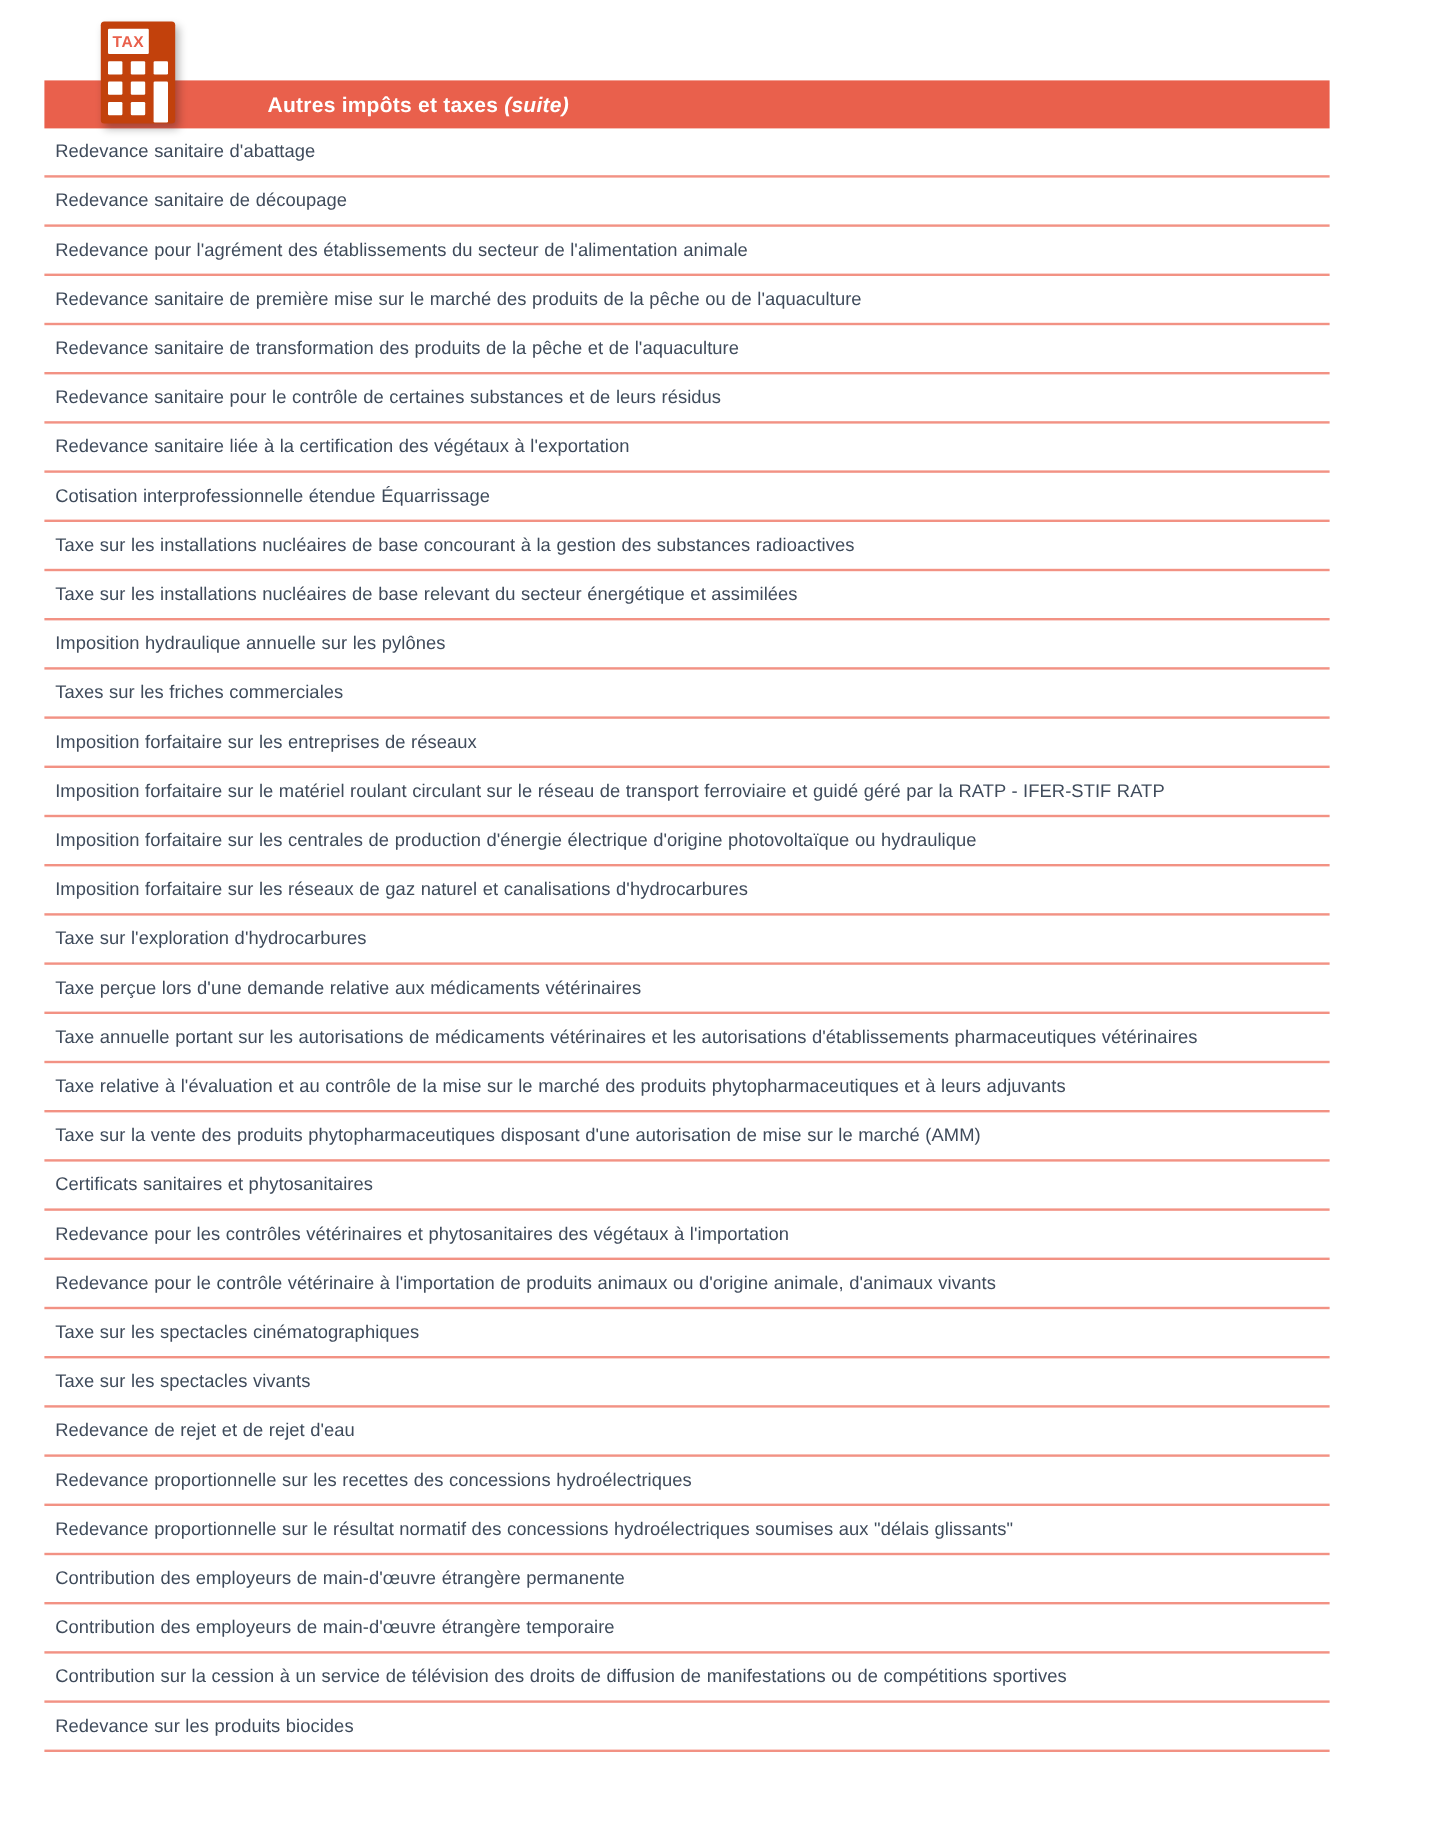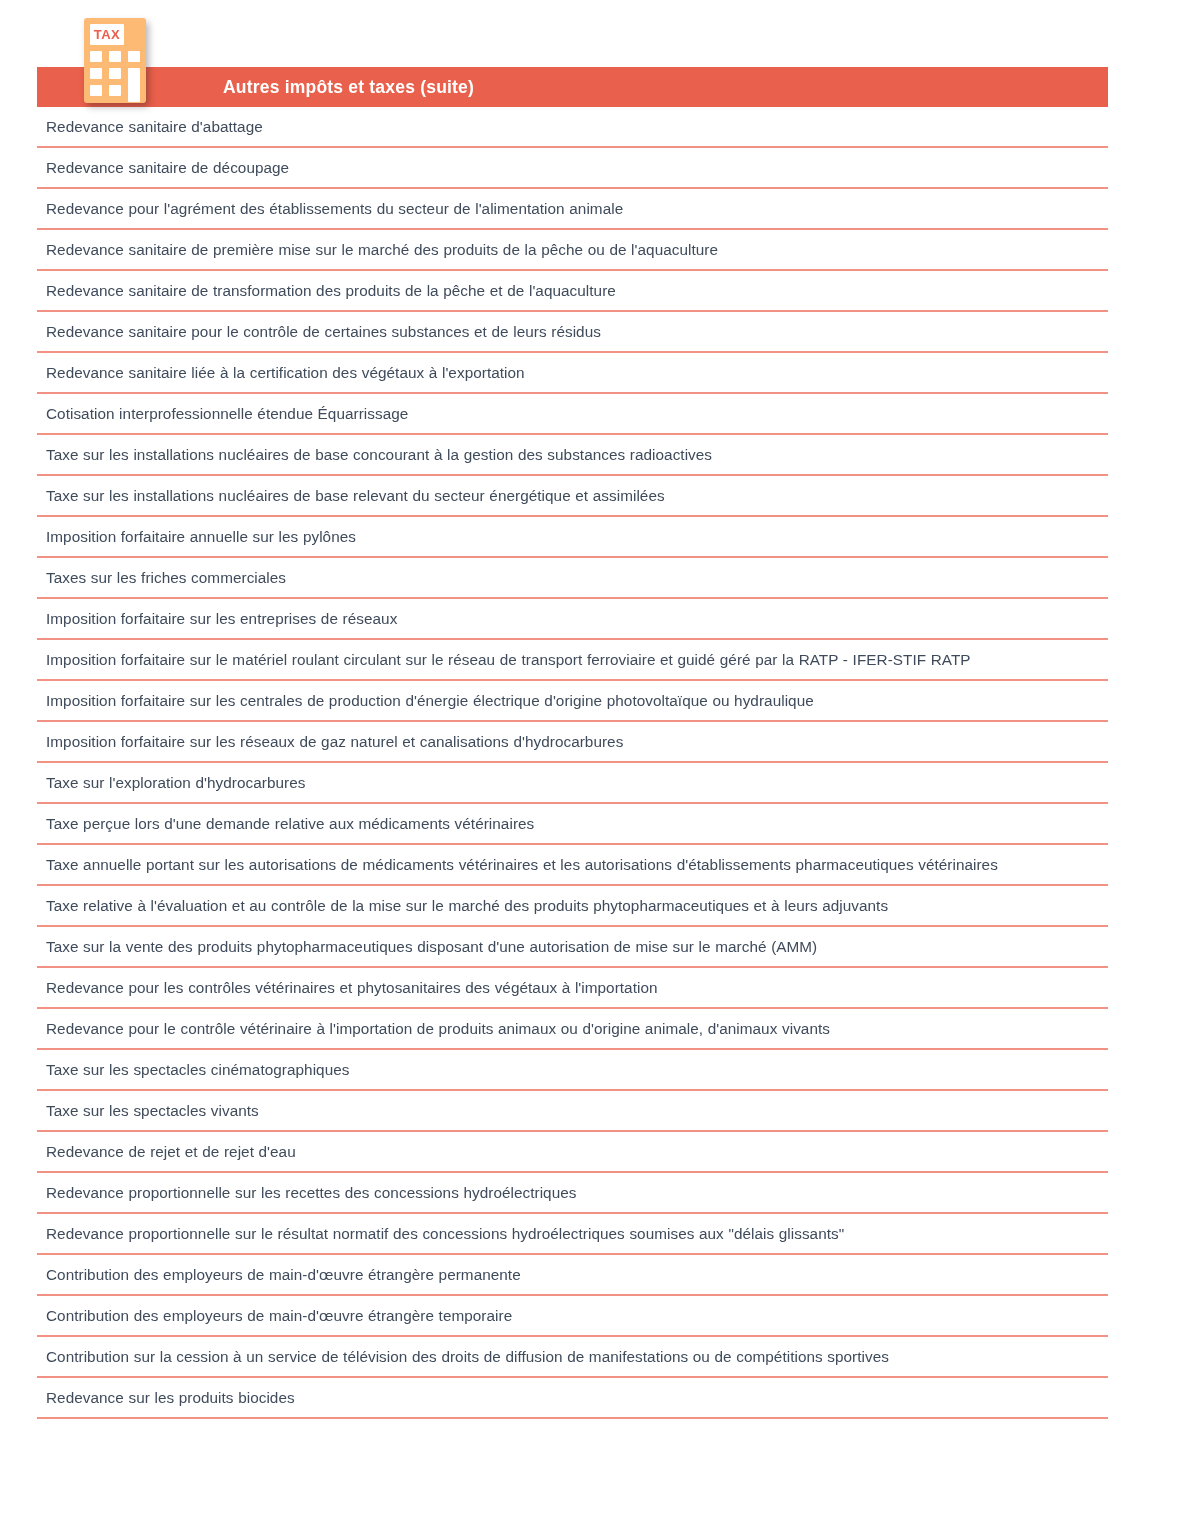--- a/index.html
+++ b/index.html
@@ -39,31 +39,32 @@
     top: 0;
     height: 40px;
     line-height: 40px;
     color: #ffffff;
     font-size: 17.5px;
     font-weight: bold;
     letter-spacing: 0.2px;
     white-space: nowrap;
   }
   .header-title .suffix {
+    font-style: italic;
     font-weight: bold;
   }
 
   
   .calc-icon {
     position: absolute;
     left: 84px;
     top: 18px;
     width: 62px;
     height: 85px;
-    background: #fdba74;
+    background: #c2410c;
     border-radius: 3px;
     box-shadow: 3px 4px 7px rgba(0,0,0,0.28);
     box-sizing: border-box;
     padding: 6px 22px 7px 6px;
     z-index: 4;
   }
   .calc-screen {
     width: 100%;
     height: 21px;
     background: #ffffff;
@@ -173,21 +174,21 @@
     <div class="tax-row">
         <span class="tax-row-label">Cotisation interprofessionnelle étendue Équarrissage</span>
       </div>
     <div class="tax-row">
         <span class="tax-row-label">Taxe sur les installations nucléaires de base concourant à la gestion des substances radioactives</span>
       </div>
     <div class="tax-row">
         <span class="tax-row-label">Taxe sur les installations nucléaires de base relevant du secteur énergétique et assimilées</span>
       </div>
     <div class="tax-row">
-        <span class="tax-row-label">Imposition forfaitaire annuelle sur les pylônes</span>
+        <span class="tax-row-label">Imposition hydraulique annuelle sur les pylônes</span>
       </div>
     <div class="tax-row">
         <span class="tax-row-label">Taxes sur les friches commerciales</span>
       </div>
     <div class="tax-row">
         <span class="tax-row-label">Imposition forfaitaire sur les entreprises de réseaux</span>
       </div>
     <div class="tax-row">
         <span class="tax-row-label">Imposition forfaitaire sur le matériel roulant circulant sur le réseau de transport ferroviaire et guidé géré par la RATP - IFER-STIF RATP</span>
       </div>
@@ -206,20 +207,23 @@
     <div class="tax-row">
         <span class="tax-row-label">Taxe annuelle portant sur les autorisations de médicaments vétérinaires et les autorisations d'établissements pharmaceutiques vétérinaires</span>
       </div>
     <div class="tax-row">
         <span class="tax-row-label">Taxe relative à l'évaluation et au contrôle de la mise sur le marché des produits phytopharmaceutiques et à leurs adjuvants</span>
       </div>
     <div class="tax-row">
         <span class="tax-row-label">Taxe sur la vente des produits phytopharmaceutiques disposant d'une autorisation de mise sur le marché (AMM)</span>
       </div>
     <div class="tax-row">
+        <span class="tax-row-label">Certificats sanitaires et phytosanitaires</span>
+      </div>
+    <div class="tax-row">
         <span class="tax-row-label">Redevance pour les contrôles vétérinaires et phytosanitaires des végétaux à l'importation</span>
       </div>
     <div class="tax-row">
         <span class="tax-row-label">Redevance pour le contrôle vétérinaire à l'importation de produits animaux ou d'origine animale, d'animaux vivants</span>
       </div>
     <div class="tax-row">
         <span class="tax-row-label">Taxe sur les spectacles cinématographiques</span>
       </div>
     <div class="tax-row">
         <span class="tax-row-label">Taxe sur les spectacles vivants</span>

